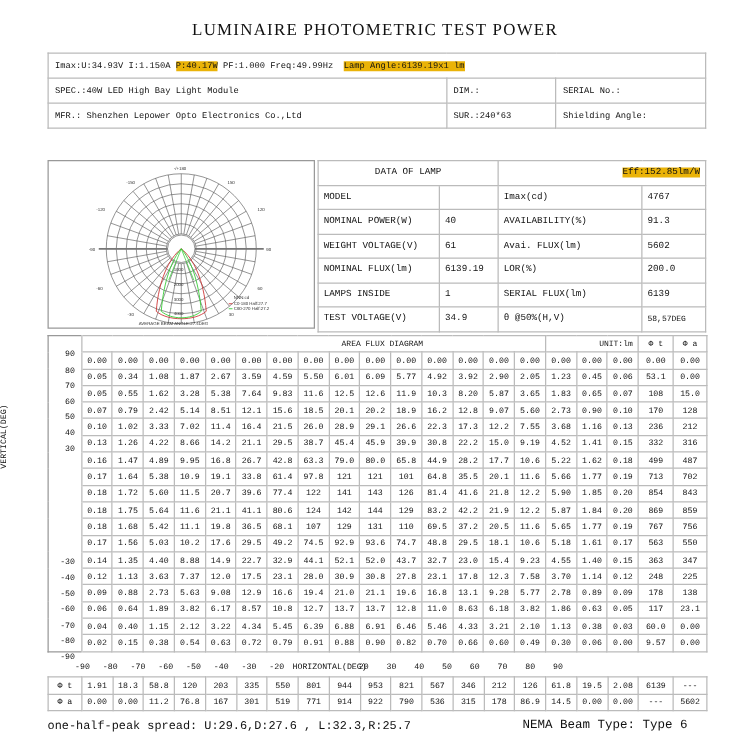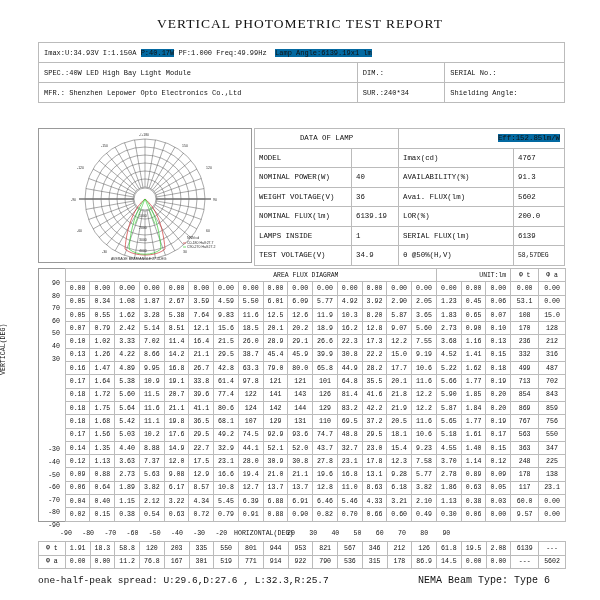--- a/index.html
+++ b/index.html
@@ -1,20 +1,20 @@
 <!DOCTYPE html>
 <html><head>
 <meta charset="utf-8">
 <style>
   html, body { margin:0; padding:0; background:#ffffff; }
   body { width:600px; height:600px; position:relative; overflow:hidden;
          font-family:"Liberation Mono","DejaVu Sans Mono",monospace; color:#111; }
   .title { position:absolute; left:0; top:16px; width:600px; text-align:center;
            font-family:"Liberation Serif","DejaVu Serif",serif; font-size:13.5px; letter-spacing:1px; }
-  .hl { background:#0369a1; }
+  .hl { background:#eab308; }
   
   .info { position:absolute; left:38px; top:42px; width:527px; border:1px solid #999; border-collapse:collapse; }
   .info td { border:1px solid #bbb; font-size:7px; height:19px; padding:0 5px; white-space:nowrap; }
   
   .polar { position:absolute; left:38px; top:128px; width:212px; height:133px; border:1px solid #999; }
   
   .lamp { position:absolute; left:254px; top:128px; width:311px; border-collapse:collapse; border:1px solid #999; }
   .lamp td { border:1px solid #bbb; font-size:7.4px; height:18.5px; padding:0 4px; white-space:nowrap; }
   
   .flux { position:absolute; left:38px; top:268px; width:528px; border-collapse:collapse; border:1px solid #999; table-layout:fixed; }
@@ -27,37 +27,37 @@
   .xaxis { position:absolute; left:62px; top:530px; width:504px; height:11px; font-size:6.6px; }
   .xaxis span { position:absolute; top:0; }
   .bottom { position:absolute; left:38px; top:541px; width:528px; border-collapse:collapse; border:1px solid #999; table-layout:fixed; }
   .bottom td { border:1px solid #bbb; font-size:6.6px; height:12.5px; padding:0; text-align:center; white-space:nowrap; }
   .footer-left { position:absolute; left:38px; top:575px; font-size:9.5px; }
   .footer-right { position:absolute; left:418px; top:575px; font-size:10px; }
 </style>
 </head>
 <body>
 
-<div class="title">VERTICAL PHOTOMETRIC TEST REPORT</div>
+<div class="title">LUMINAIRE PHOTOMETRIC TEST POWER</div>
 
 <table class="info">
   <tbody>
       <tr>
     <td colspan="3">
       <span>Imax:U:34.93V I:1.150A </span><span class="hl">P:40.17W</span><span style="white-space:pre"> PF:1.000 Freq:49.99Hz  </span><span class="hl">Lamp Angle:6139.19x1 lm</span>
     </td>
   </tr>
   <tr>
     <td>SPEC.:40W  LED High Bay Light Module</td>
     <td>DIM.:</td>
     <td>SERIAL No.:</td>
   </tr>
   <tr>
     <td>MFR.: Shenzhen Lepower Opto Electronics Co.,Ltd</td>
-    <td>SUR.:240*34</td>
+    <td>SUR.:240*63</td>
     <td>Shielding Angle:</td>
   </tr>
 </tbody>
   </table>
 
 <div class="polar">
   <svg width="212" height="133" viewBox="0 0 212 133">
     <g fill="none" stroke="#555" stroke-width="0.5">
       <circle cx="106" cy="70" r="60"></circle>
       <circle cx="106" cy="70" r="52"></circle>
@@ -150,21 +150,21 @@
     <td style="width:42px">4767</td>
   </tr>
   <tr>
     <td>NOMINAL POWER(W)</td>
     <td>40</td>
     <td>AVAILABILITY(%)</td>
     <td>91.3</td>
   </tr>
   <tr>
     <td>WEIGHT VOLTAGE(V)</td>
-    <td>36</td>
+    <td>61</td>
     <td>Avai. FLUX(lm)</td>
     <td>5602</td>
   </tr>
   <tr>
     <td>NOMINAL FLUX(lm)</td>
     <td>6139.19</td>
     <td>LOR(%)</td>
     <td>200.0</td>
   </tr>
   <tr>

